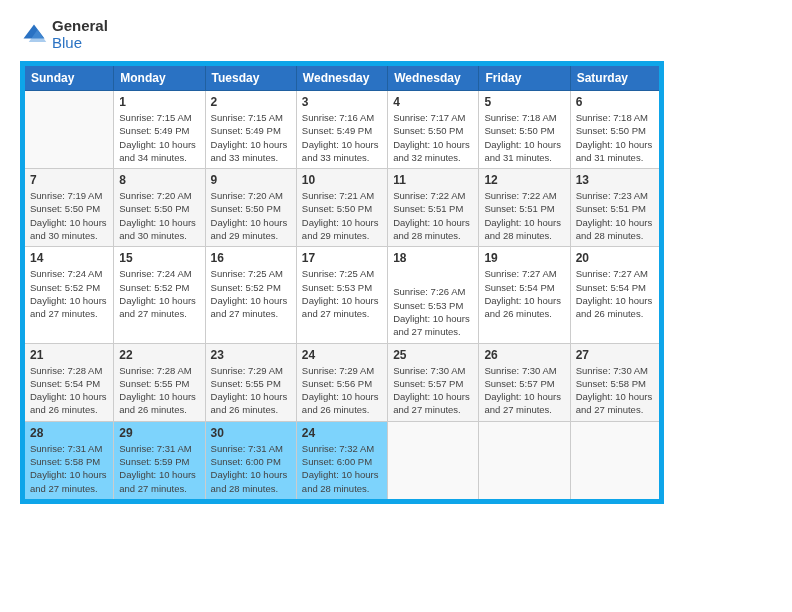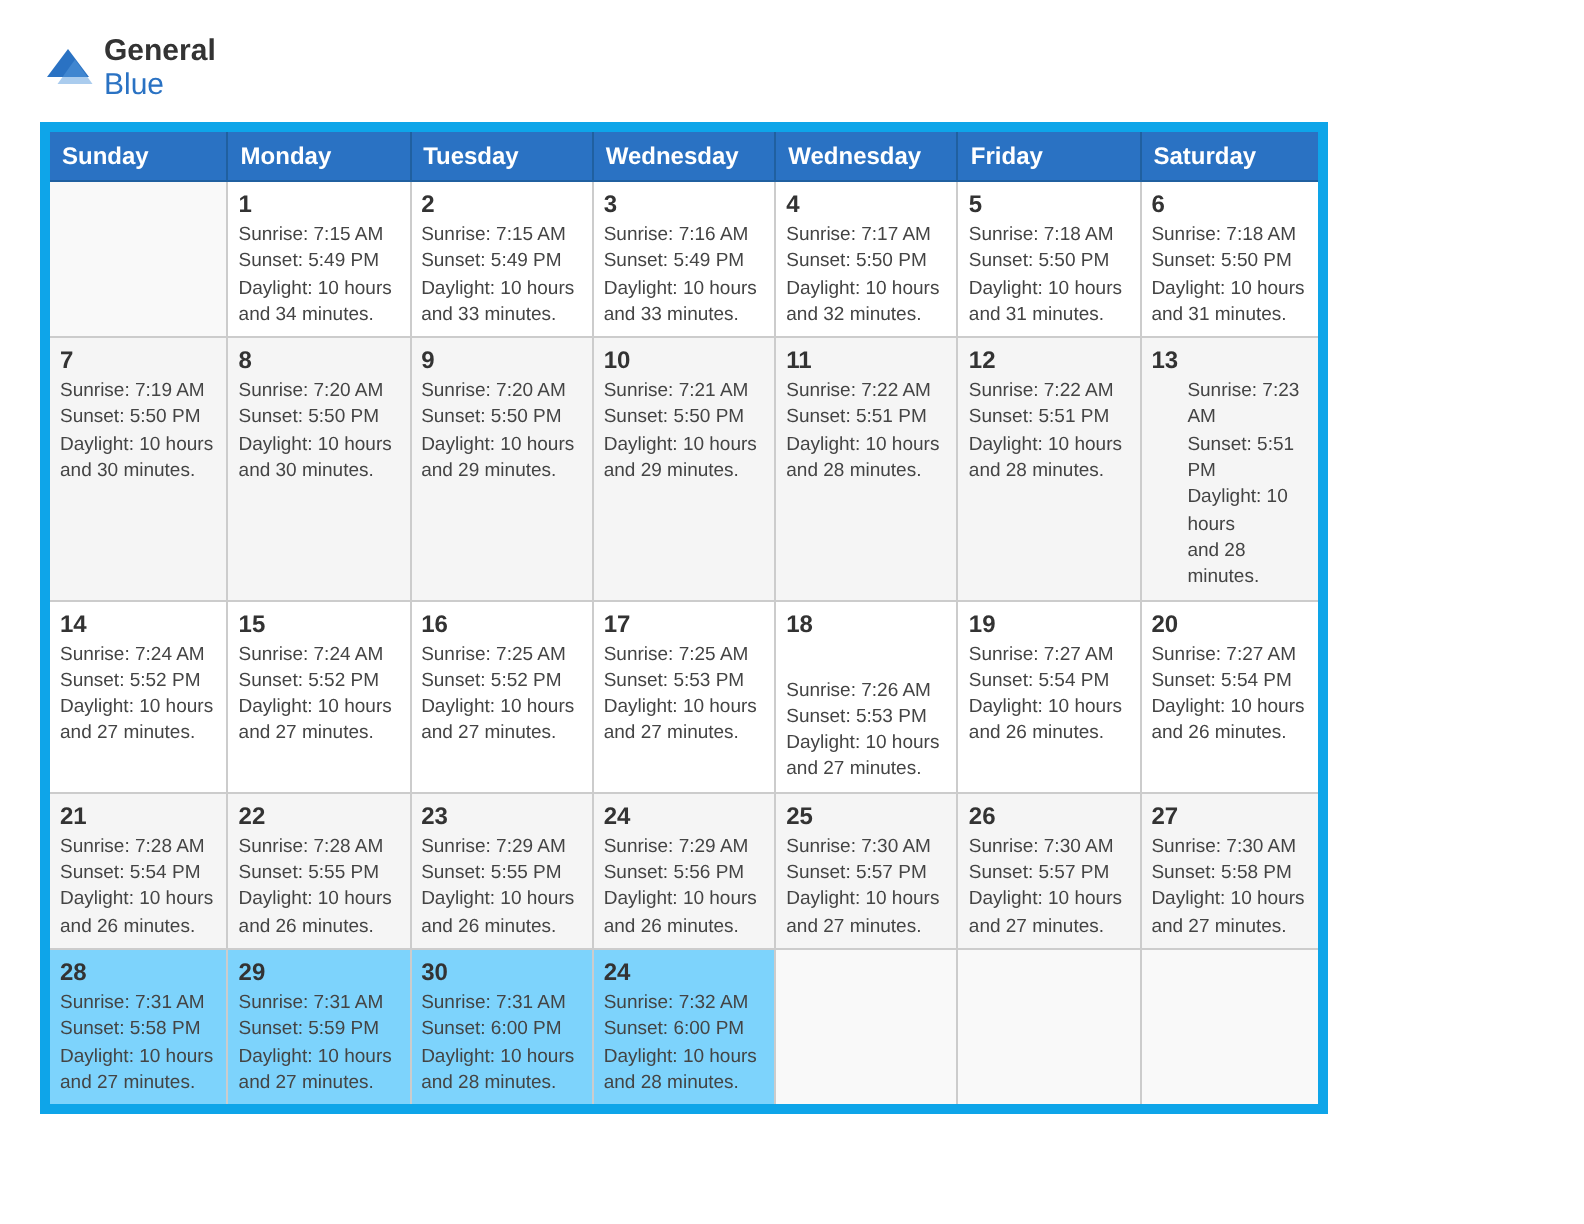--- a/index.html
+++ b/index.html
@@ -216,21 +216,21 @@
           </td>
           <td>
             <div class="day-number">12</div>
             <div class="day-info" style="white-space: pre-line;">Sunrise: 7:22 AM
 Sunset: 5:51 PM
 Daylight: 10 hours
 and 28 minutes.</div>
           </td>
           <td>
             <div class="day-number">13</div>
-            <div class="day-info" style="white-space: pre-line; margin-left: 18px;">Sunrise: 7:23 AM
+            <div class="day-info" style="white-space: pre-line;">Sunrise: 7:23 AM
 Sunset: 5:51 PM
 Daylight: 10 hours
 and 28 minutes.</div>
           </td>
         </tr>
         <tr>
           <td>
             <div class="day-number">14</div>
             <div class="day-info" style="white-space: pre-line;">Sunrise: 7:24 AM
 Sunset: 5:52 PM

